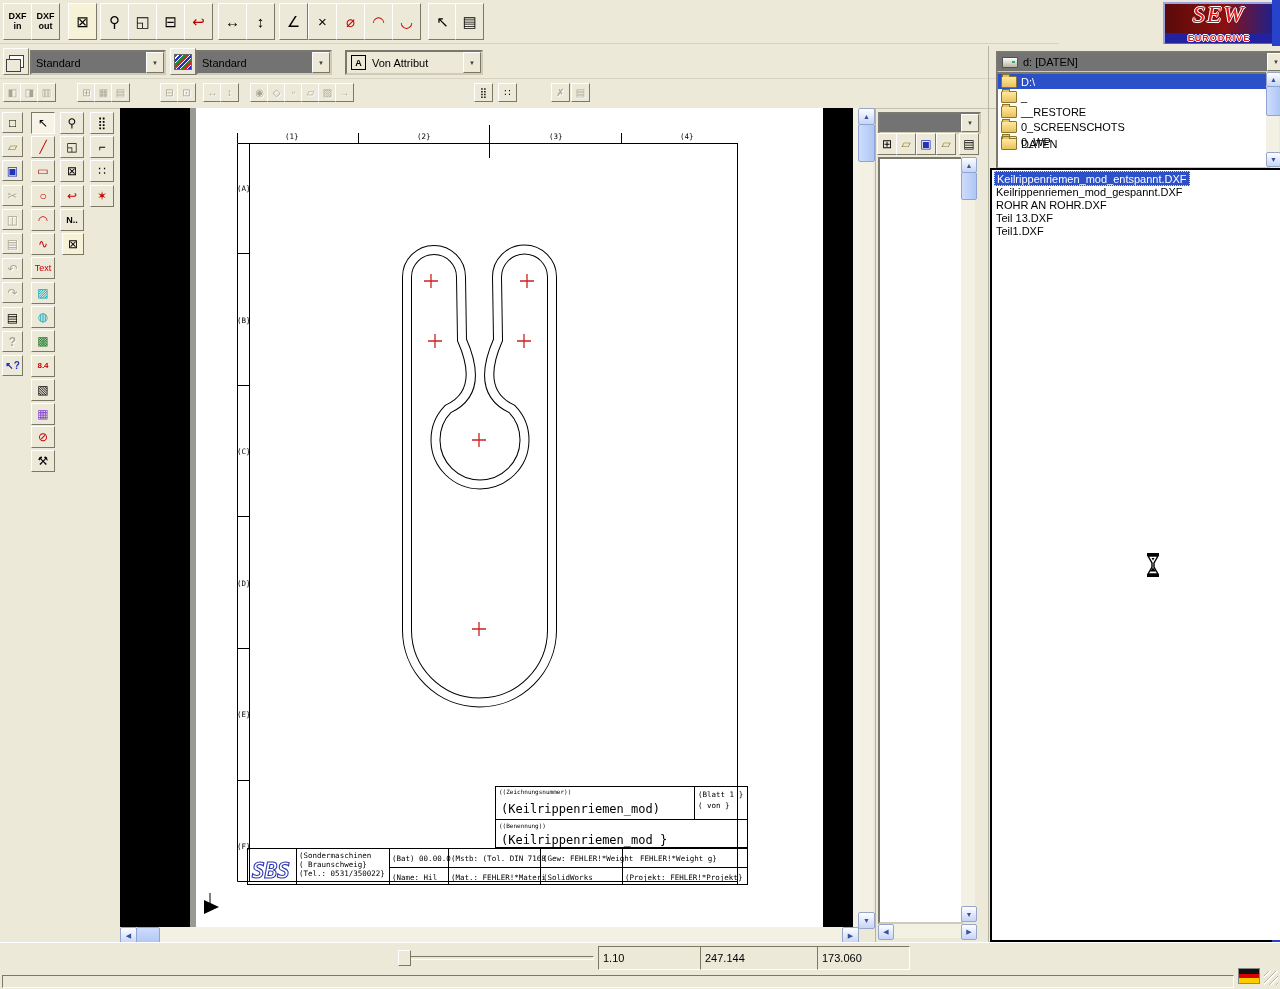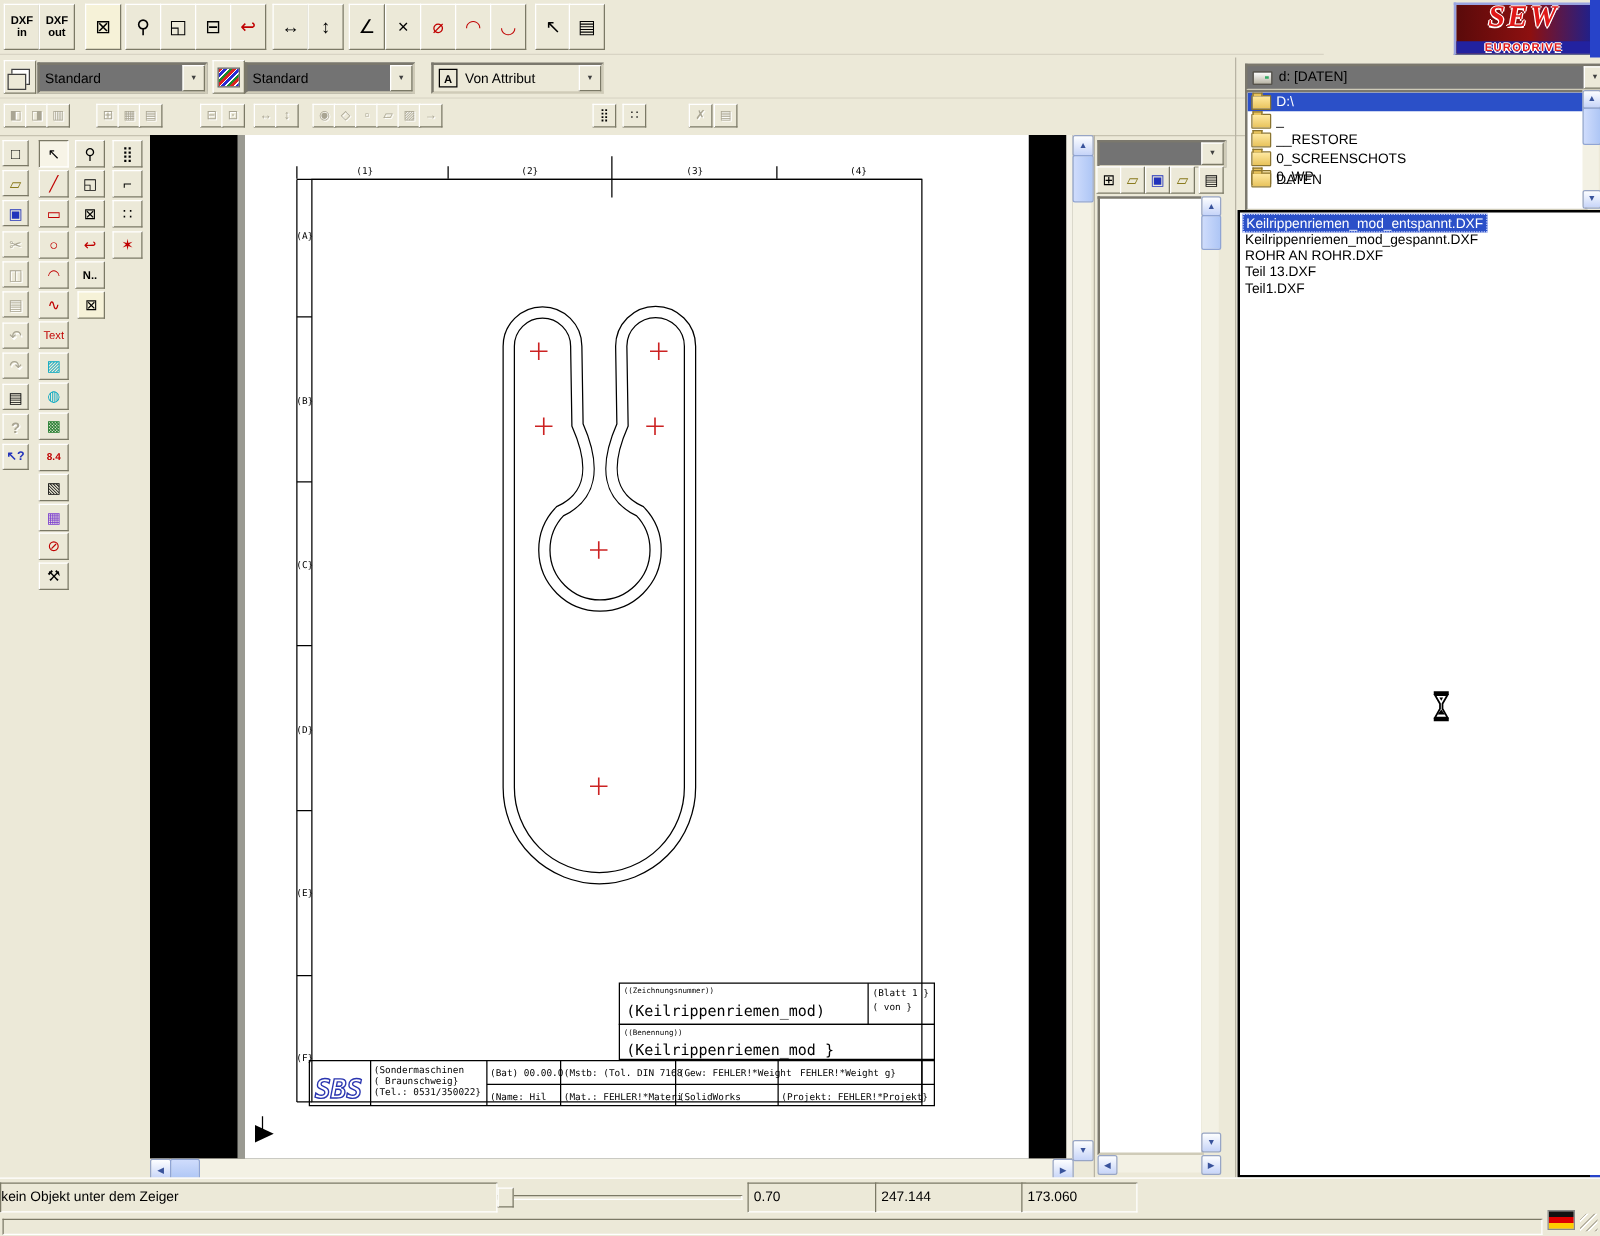--- a/index.html
+++ b/index.html
@@ -32,21 +32,21 @@
       font-size:9px;font-weight:bold;margin-right:6px}
   .drive-ic{width:14px;height:9px;background:linear-gradient(#fdfdfd,#b8b4a4);border:1px solid #55524a;border-radius:1px;margin-right:5px;position:relative}
   .drive-ic::after{content:"";position:absolute;right:2px;top:3px;width:3px;height:2px;background:#3a6}
   .layers-ic{width:13px;height:11px;border:1px solid #404040;background:#fff;position:relative}
   .layers-ic::after{content:"";position:absolute;left:-4px;top:3px;width:13px;height:11px;border:1px solid #404040;background:#ece9d8}
   .hatch-ic{width:16px;height:14px;border:1px solid #666;
       background:repeating-linear-gradient(135deg,#d22 0 2px,#fff 2px 3px,#2a2ad2 3px 5px,#fff 5px 6px,#1a8a2a 6px 8px)}
   
   .sew{position:absolute;left:1163px;top:2px;width:108px;height:39px;border:2px outset #9aa4e0;
       background:linear-gradient(90deg,#5a0a0a,#8d1010 55%,#20208a);overflow:hidden}
-  .sew .t1{position:absolute;left:0;top:-3px;width:100%;text-align:center;font-size:24px;font-weight:bold;font-style:italic;
+  .sew .t1{position:absolute;left:0;top:-3px;width:100%;text-align:center;font-size:24px;font-weight:normal;font-style:italic;
       color:#e01818;text-shadow:-1px 0 #fff,1px 0 #fff,0 -1px #fff,0 1px #fff;letter-spacing:2px;font-family:"Liberation Serif",serif}
   .sew .t2{position:absolute;left:0;bottom:0;width:100%;text-align:center;font-size:9px;font-weight:bold;
       background:#2222a0;color:#e01818;text-shadow:-1px 0 #fff,1px 0 #fff,0 -1px #fff,0 1px #fff;letter-spacing:1px}
   
   .xtrack{position:absolute;background:#f3f1e4}
   .xbtn{position:absolute;background:linear-gradient(#fdfeff,#c6d4f8);border:1px solid #97a5c6;border-radius:2px;
       display:flex;align-items:center;justify-content:center;font-size:7px;color:#39539b}
   .xthumb{position:absolute;background:linear-gradient(90deg,#cfdcfc,#aec6f5);border:1px solid #8fa4d4;border-radius:2px}
   .xthumbh{background:linear-gradient(#cfdcfc,#aec6f5)}
   
@@ -526,30 +526,27 @@
       <path d="M6 19.5 H12 L9 15.5 Z" fill="#000"></path>
       <path d="M7.5 6 H10.5 L9 8.5 Z" fill="#000"></path>
     </svg>
   </div>
 </div>
 
 <div class="bluecorner" style="left:1272px;top:0;width:8px;height:46px"></div>
 <div class="bluecorner" style="left:1272px;top:940px;width:8px;height:49px"></div>
 
 <div class="abs" style="left:0;top:942px;width:1280px;height:47px;background:#ece9d8;border-top:1px solid #fff">
-  <div class="statusfield" style="left:0;width:392px;top:3px;position:absolute;overflow:hidden">
-    <span style="margin-left:-4px;white-space:nowrap">kein Objekt unter dem Zeiger</span>
-  </div>
 
   <div class="abs" style="left:396px;top:3px;width:199px;height:22px">
     <div class="abs" style="left:2px;top:10px;width:194px;height:2px;border:1px solid;border-color:#7b7966 #fff #fff #7b7966"></div>
     <div class="abs raised" style="left:2px;top:4px;width:11px;height:14px"></div>
   </div>
   <div class="statusfield" style="left:598px;width:99px;top:3px">
-      <span>0.70</span>
+      <span>1.10</span>
     </div>
   <div class="statusfield" style="left:700px;width:115px;top:3px">
       <span>247.144</span>
     </div>
   <div class="statusfield" style="left:817px;width:87px;top:3px">
       <span>173.060</span>
     </div>
   <div class="abs" style="left:2px;top:32px;width:1230px;height:11px;border:1px solid;border-color:#7b7966 #fff #fff #7b7966"></div>
 </div>
 <div class="flag"></div>

